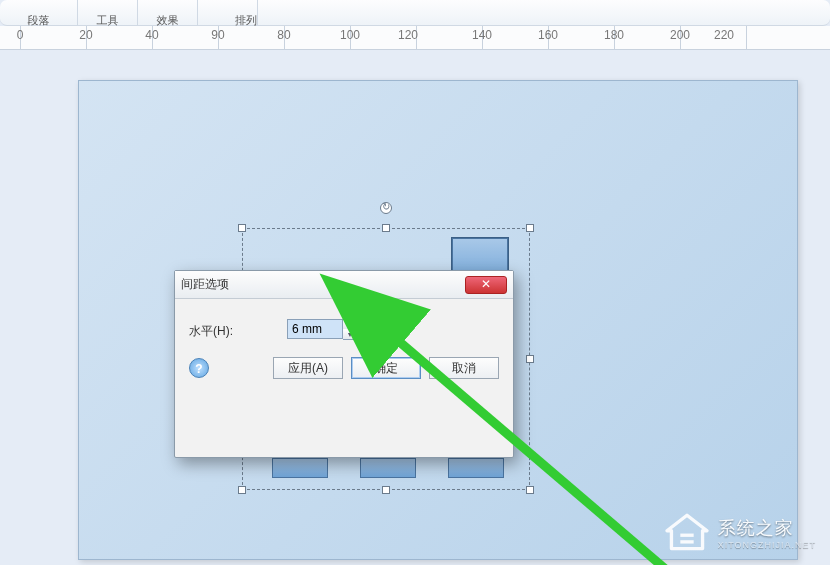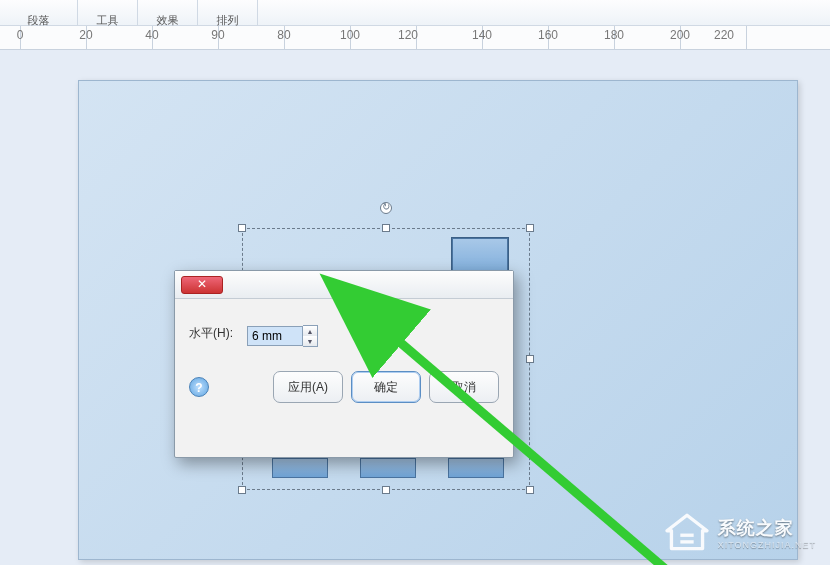--- a/index.html
+++ b/index.html
@@ -1,25 +1,25 @@
 <!DOCTYPE html>
 <html><head>
 <meta charset="utf-8">
 <style>
   * { box-sizing: border-box; margin: 0; padding: 0; font-family: "Microsoft YaHei", SimSun, sans-serif; font-size: 12px; }
   body { width: 830px; height: 565px; background: #e5ecf6; overflow: hidden; position: relative; }
 
   
-  .ribbon { height: 26px; background: linear-gradient(#fdfdfe,#eef3f8); border-bottom: 1px solid #d0d9e4; display: flex; }
+  .ribbon { height: 26px; background: linear-gradient(#fdfdfe,#eef3f8); border-bottom: 1px solid #d0d9e4; display: flex; border-radius: 7px; }
   .ribbon-group { flex: 0 0 auto; border-right: 1px solid #d0d9e4; text-align: center; color: #444; padding: 2px 0 0; }
   .rg1 { width: 78px; }
   .rg2 { width: 60px; }
   .rg-spacer { width: 370px; }
   .rg3 { width: 60px; }
-  .rg4 { width: 60px; }
+  .rg4 { width: 60px; text-align: right; }
   .ribbon-group .top { height: 11px; font-size: 10px; color: #666; }
   .ribbon-group .label { font-size: 11px; color: #555; }
 
   
   .ruler { height: 24px; background: #fbfcfd; border-bottom: 1px solid #c8d2de; position: relative; color: #777; font-size: 9px; }
   .ruler .tick { position: absolute; top: 0; height: 24px; border-left: 1px solid #c8d2de; width: 1px; }
   .ruler .tlabel { position: absolute; top: 2px; transform: translateX(-50%); }
   .ruler-body { position:absolute; left:0; right:0; top:0; bottom:0; }
 
   
@@ -50,44 +50,44 @@
             background:#f2f2f2; border:1px solid #8a9aa9; box-shadow: 4px 6px 16px rgba(0,0,0,.35);
             border-radius:2px; }
   .titlebar { height:28px; background:linear-gradient(#fdfdfd,#e9edf1); border-bottom:1px solid #c4ccd4;
               display:flex; align-items:center; padding:0 6px; }
   .titlebar .title { flex:1; color:#333; font-size:12px; }
   .closebtn { width:42px; height:18px; background:linear-gradient(#e67,#c33); border:1px solid #a22;
               border-radius:3px; color:#fff; text-align:center; line-height:14px; font-size:11px; cursor:pointer;}
   .dbody { padding:10px 14px 8px; }
   .group-title { color:#444; margin-bottom:10px; position:relative; }
   .group-title::after { content:""; position:absolute; left:78px; right:0; top:50%; border-top:1px solid #d0d6dc; }
-  .row { display:flex; align-items:flex-start; margin:16px 0; }
+  .row { display:flex; align-items:flex-end; margin:9px 0;gap:40px; }
   .row label { width:58px; color:#333; }
   .spin { display:flex; align-items:center; }
   .spin input { width:56px; height:20px; border:1px solid #8aa0b8; padding:0 4px; background:#fff; }
   .spin input.sel { background:#cfe3f8; }
   .spinbtns { display:flex; flex-direction:column; border:1px solid #8aa0b8; border-left:none; }
   .spinbtns button { width:14px; height:10px; background:linear-gradient(#fff,#e5e9ee); border:none; font-size:7px; line-height:7px; cursor:pointer; color:#556;}
   .chk { display:flex; align-items:center; gap:4px; margin-top:4px;}
   .chk input { width:13px; height:13px; }
   .dfooter { display:flex; gap:8px; align-items:center; padding:0 14px 10px; }
   .help { width:20px; height:20px; border-radius:50%; background:radial-gradient(#bfe0ff,#5fa4e0); color:#fff;
           text-align:center; line-height:20px; font-weight:bold; font-size:12px; border:1px solid #4a82b8; cursor:pointer;}
   .sp { flex:1; }
-  .btn { min-width:70px; height:32px; background:linear-gradient(#fdfdfd,#eceff3); border:1px solid #9aa6b3;
-         border-radius:7px; cursor:pointer; color:#333; }
+  .btn { min-width:70px; height:22px; background:linear-gradient(#fdfdfd,#eceff3); border:1px solid #9aa6b3;
+         border-radius:0; cursor:pointer; color:#333; }
   .btn.default { border-color:#5b8ec4; box-shadow:inset 0 0 0 1px #aecdf0; }
 
   
   .arrow-svg { position:absolute; left:0; top:0; pointer-events:none; }
 
   
   .watermark { position:absolute; right:14px; bottom:12px; display:flex; align-items:center; gap:8px; opacity:.9;}
   .wm-logo { width:46px; height:40px; }
-  .wm-text .l1 { color:#fff; font-size:18px; font-weight:bold; text-shadow:0 1px 2px rgba(0,0,0,.5); letter-spacing:1px;}
+  .wm-text .l1 { color:#fff; font-size:18px; font-weight:normal; text-shadow:0 1px 2px rgba(0,0,0,.5); letter-spacing:1px;}
   .wm-text .l2 { color:#dfe8f2; font-size:9px; letter-spacing:1px; text-shadow:0 1px 1px rgba(0,0,0,.4);}
 </style>
 </head>
 <body>
 
 <div class="ribbon">
   <div class="ribbon-group rg1">
     <div class="top"></div>
     <div class="label">段落</div>
   </div>
@@ -150,20 +150,21 @@
     <div class="handle h-br"></div>
 
     <div class="shape sel s1"></div>
     <div class="shape s2"></div>
     <div class="shape s3"></div>
     <div class="shape s4"></div>
   </div>
 
   <div class="dialog">
     <div class="titlebar">
+      <div class="title">间距选项</div>
       <div class="closebtn">
         <span>✕</span>
       </div>
     </div>
     <div class="dbody">
 
       <div class="row">
         <label>水平(H):</label>
         <div class="spin">
           <input class="sel" value="6 mm" style="">

